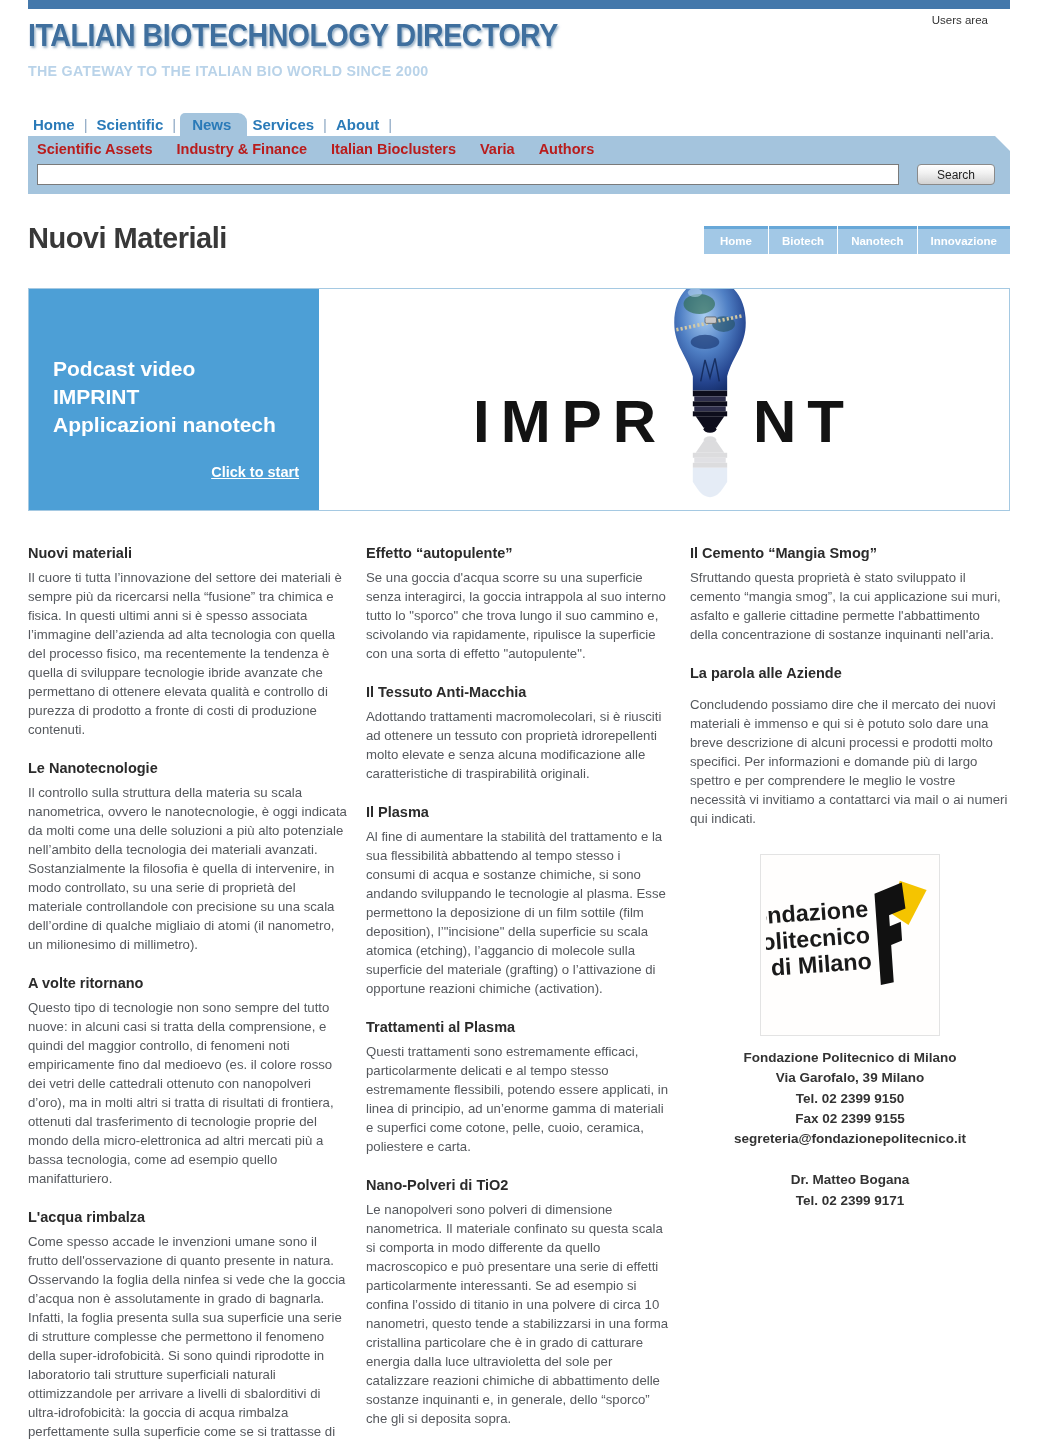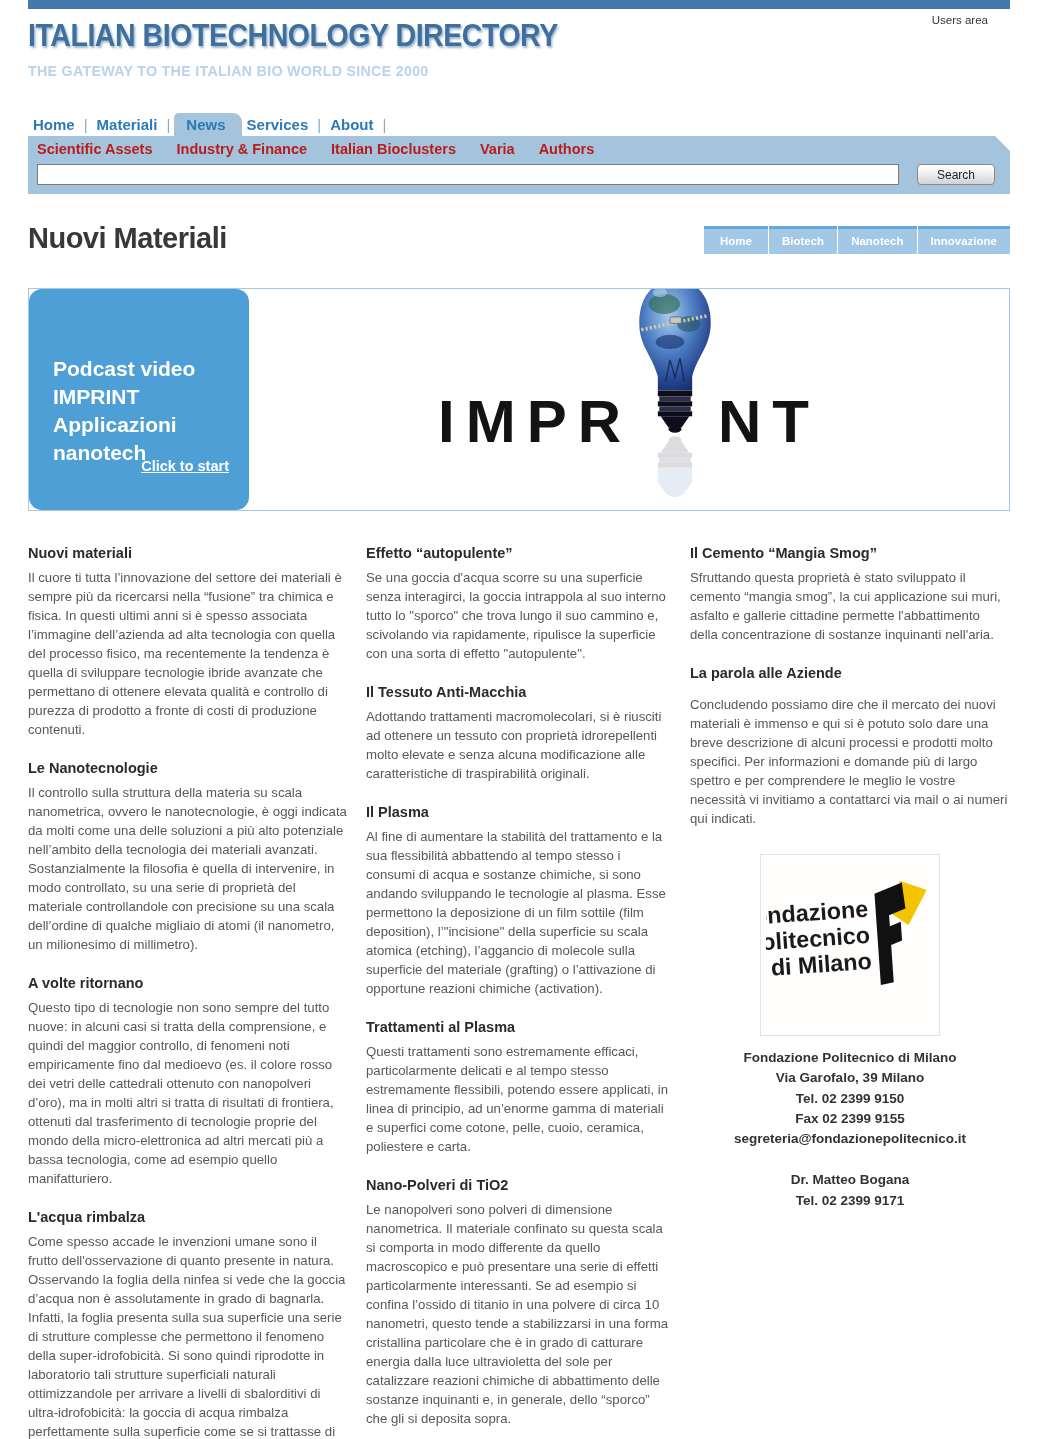--- a/index.html
+++ b/index.html
@@ -54,24 +54,24 @@
   .titlerow { margin-top:28px; display:flex; justify-content:space-between; align-items:flex-end; }
   .page-title { font-size:29px; font-weight:bold; color:#383838; letter-spacing:-0.5px; }
   .tabs { display:flex; gap:1px; margin-bottom:1px; }
   .tab {
     background:#a2c8e6; border-top:3px solid #68a8d8; color:#fff; font-weight:bold;
     font-size:11.5px; text-align:center; padding:6px 13px 7px; min-width:64px; cursor:pointer;
   }
 
   
   .banner { margin-top:33px; height:223px; border:1px solid #a5c9e2; display:flex; background:#fff; }
-  .banner-left { width:220px; background:#4d9fd6; position:relative; padding:66px 10px 0 24px; flex:none;border-radius:13px; }
+  .banner-left { width:290px; background:#4d9fd6; position:relative; padding:66px 10px 0 24px; flex:none; }
   .banner-line { color:#fff; font-weight:bold; font-size:21px; line-height:1.33; }
   .banner-cta {
-    position:absolute; right:20px; bottom:36px; color:#fff; font-weight:bold;
+    position:absolute; right:20px; bottom:30px; color:#fff; font-weight:bold;
     font-size:14.5px; text-decoration:underline; cursor:pointer;
   }
   .banner-right { flex:1; display:flex; align-items:flex-end; justify-content:center; overflow:hidden; }
   .imprint-row { display:flex; align-items:flex-end; }
   .imprint-letters { font-size:60px; font-weight:bold; letter-spacing:11px; color:#131313; margin-bottom:58px; line-height:1; }
   .imprint-bulb { width:94px; height:236px; margin:0 -4px; flex:none; }
 
   
   .articles { margin-top:34px; display:grid; grid-template-columns:320px 306px 320px; column-gap:18px; }
   .sec h3 { font-size:14.5px; color:#2b2b2b; margin:21px 0 7px; }
@@ -93,21 +93,21 @@
 <div class="content">
   <div class="topbar"></div>
   <a class="users-area">Users area</a>
 
   <div class="logo-title">ITALIAN BIOTECHNOLOGY DIRECTORY</div>
   <div class="logo-tagline">THE GATEWAY TO THE ITALIAN BIO WORLD SINCE 2000</div>
 
   <nav class="mainnav">
     <a class="navlink">Home</a>
       <span class="navsep">|</span>
-    <a class="navlink">Materiali</a>
+    <a class="navlink">Scientific</a>
       <span class="navsep">|</span>
     <a class="navlink active">News</a>
     <a class="navlink">Services</a>
       <span class="navsep">|</span>
     <a class="navlink">About</a>
       <span class="navsep">|</span>
   </nav>
 
   <div class="subnav">
     <div class="subnav-items">

